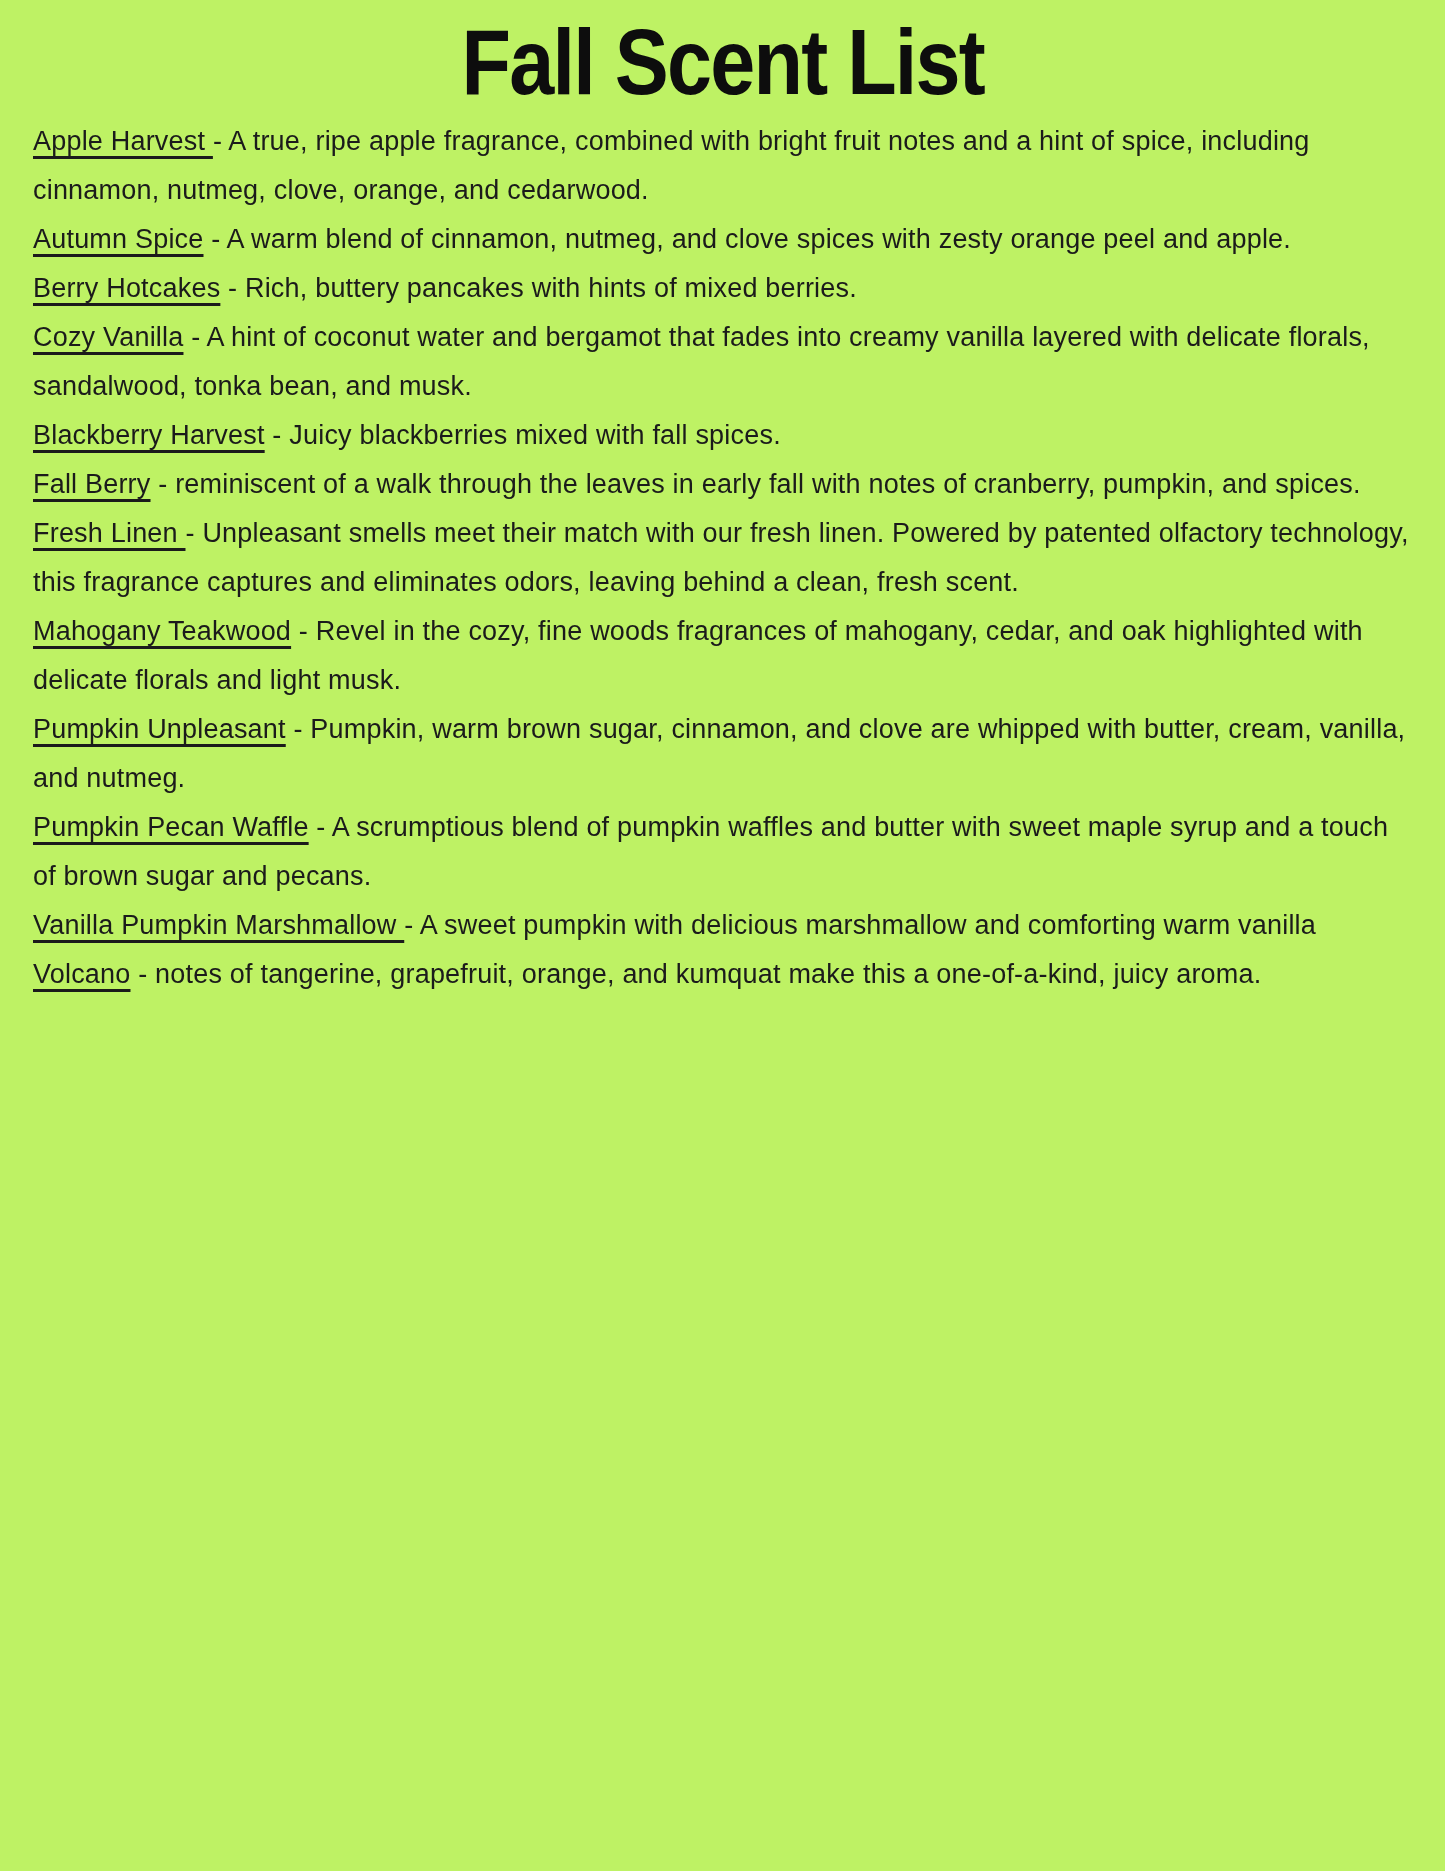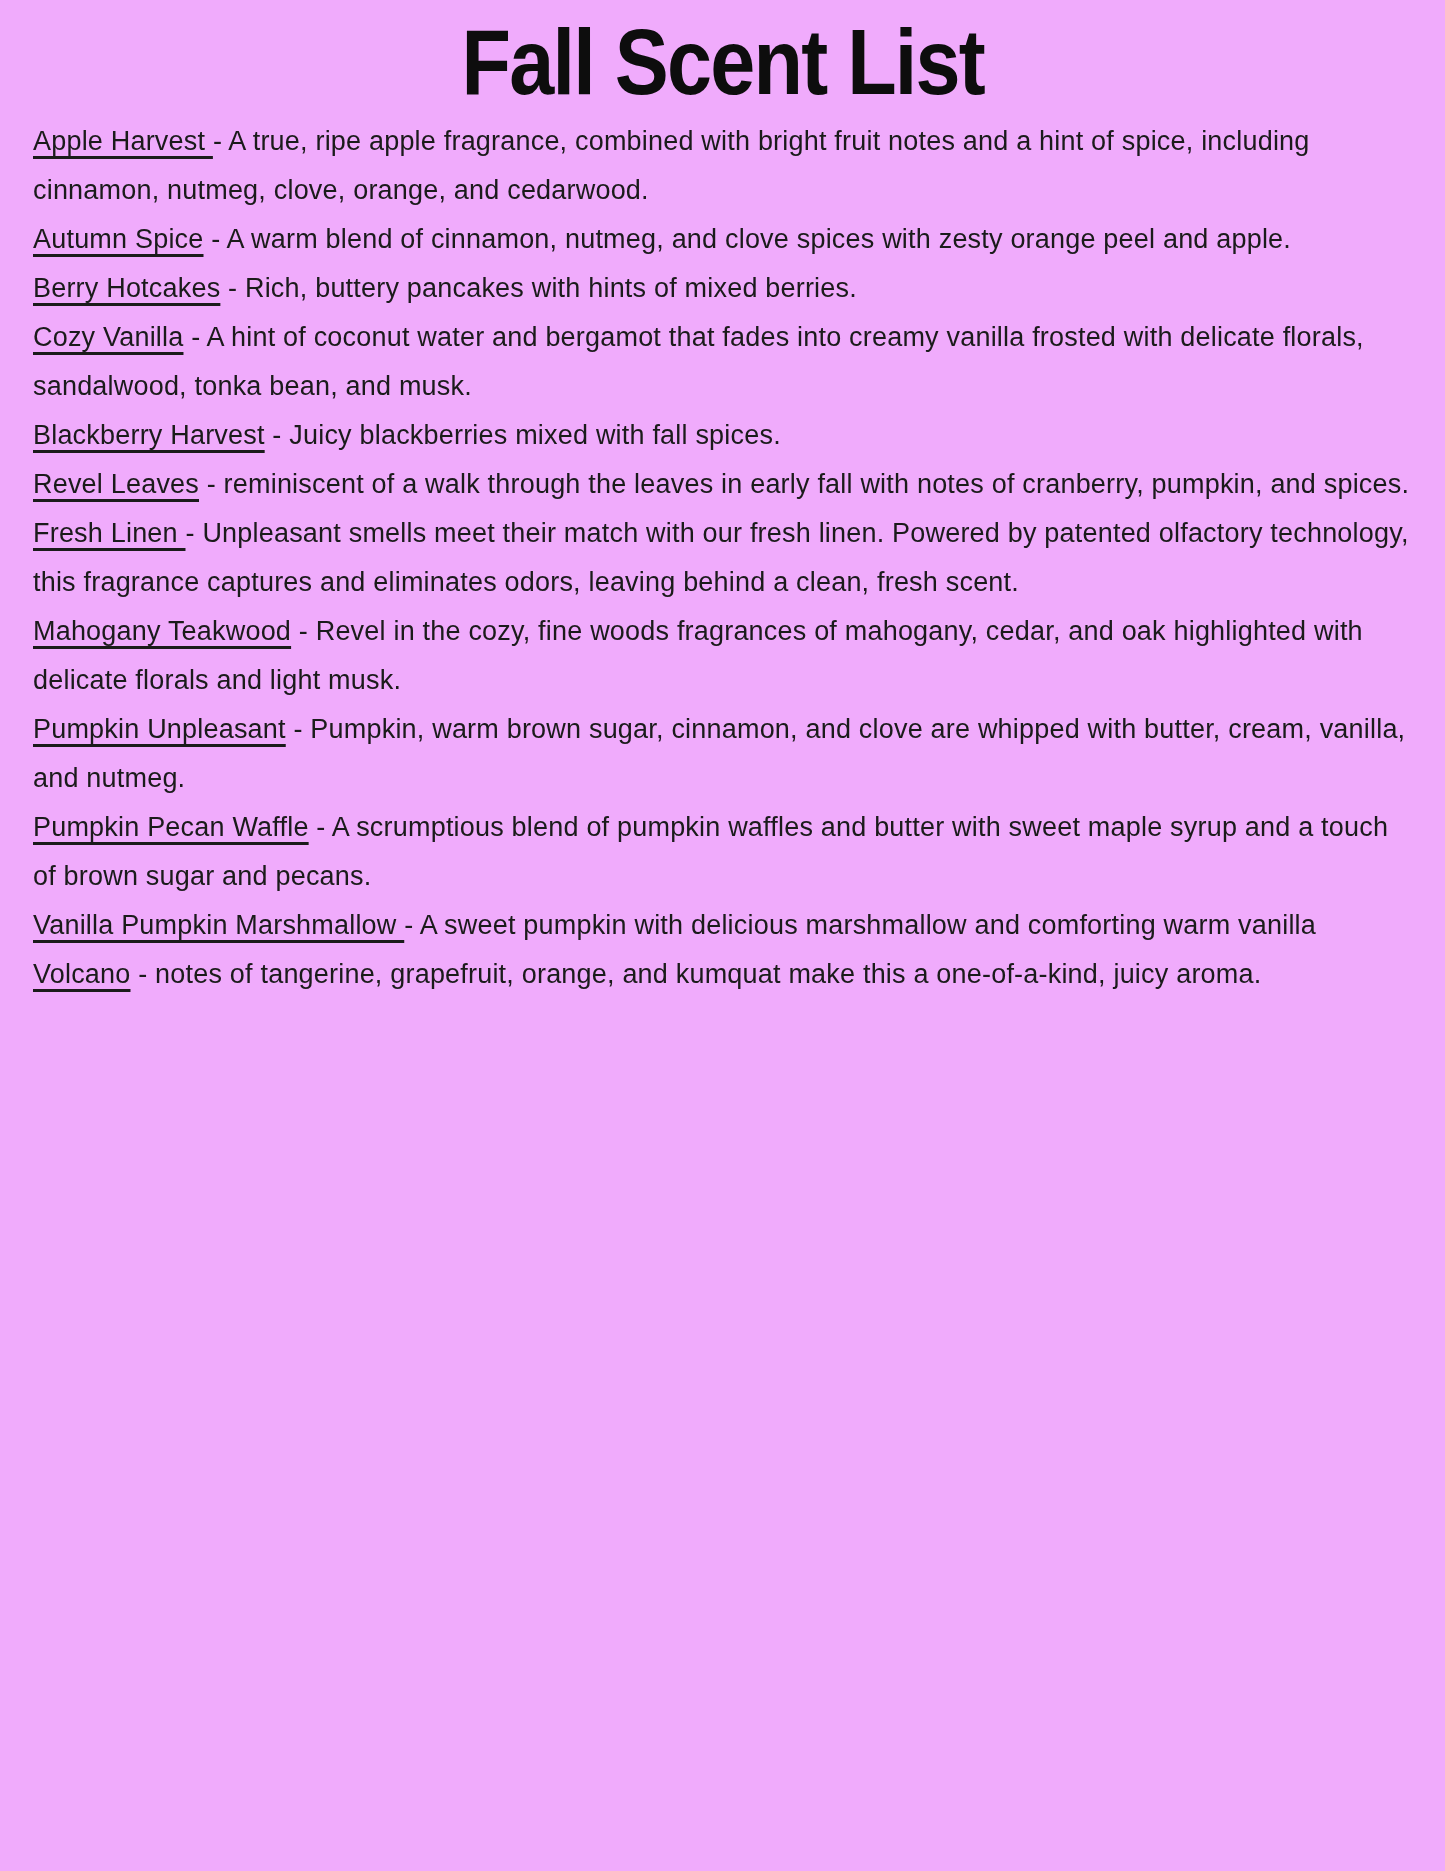--- a/index.html
+++ b/index.html
@@ -12,21 +12,21 @@
     height: 1871px;
     overflow: hidden;
     font-family: "Liberation Sans", "DejaVu Sans", sans-serif;
     color: #1b1b1b;
   }
   .page {
     box-sizing: border-box;
     width: 1445px;
     height: 1871px;
     padding: 14px 33px 16px 33px;
-    background: #f0abfc;
+    background: #bef264;
   }
   .title {
     margin: 0 0 6px 0;
     text-align: center;
     font-size: 92px;
     line-height: 1.05;
     font-weight: bold;
     letter-spacing: -2px;
     color: #0d0d0d;
   }
@@ -58,27 +58,27 @@
 
 <div class="page">
   <h1 class="title"><span class="title-inner">Fall Scent List</span></h1>
   <main class="scent-list">
   <p class="scent-entry"><span class="scent-name">Apple Harvest </span><span class="scent-sep">- </span><span class="scent-desc">A true, ripe apple fragrance, combined with bright fruit notes and a hint of spice, including cinnamon, nutmeg, clove, orange, and cedarwood.</span></p>
 
   <p class="scent-entry"><span class="scent-name">Autumn Spice</span><span class="scent-sep"> - </span><span class="scent-desc">A warm blend of cinnamon, nutmeg, and clove spices with zesty orange peel and apple.</span></p>
 
   <p class="scent-entry"><span class="scent-name">Berry Hotcakes</span><span class="scent-sep"> - </span><span class="scent-desc">Rich, buttery pancakes with hints of mixed berries.</span></p>
 
-  <p class="scent-entry"><span class="scent-name">Cozy Vanilla</span><span class="scent-sep"> - </span><span class="scent-desc">A hint of coconut water and bergamot that fades into creamy vanilla frosted with delicate florals, sandalwood, tonka bean, and musk.</span></p>
+  <p class="scent-entry"><span class="scent-name">Cozy Vanilla</span><span class="scent-sep"> - </span><span class="scent-desc">A hint of coconut water and bergamot that fades into creamy vanilla layered with delicate florals, sandalwood, tonka bean, and musk.</span></p>
 
 
   <p class="scent-entry"><span class="scent-name">Blackberry Harvest</span><span class="scent-sep"> - </span><span class="scent-desc">Juicy blackberries mixed with fall spices.</span></p>
 
 
-  <p class="scent-entry"><span class="scent-name">Revel Leaves</span><span class="scent-sep"> - </span><span class="scent-desc">reminiscent of a walk through the leaves in early fall with notes of cranberry, pumpkin, and spices.</span></p>
+  <p class="scent-entry"><span class="scent-name">Fall Berry</span><span class="scent-sep"> - </span><span class="scent-desc">reminiscent of a walk through the leaves in early fall with notes of cranberry, pumpkin, and spices.</span></p>
 
   <p class="scent-entry"><span class="scent-name">Fresh Linen </span><span class="scent-sep">- </span><span class="scent-desc">Unpleasant smells meet their match with our fresh linen. Powered by patented olfactory technology, this fragrance captures and eliminates odors, leaving behind a clean, fresh scent.</span></p>
 
   <p class="scent-entry"><span class="scent-name">Mahogany Teakwood</span><span class="scent-sep"> - </span><span class="scent-desc">Revel in the cozy, fine woods fragrances of mahogany, cedar, and oak highlighted with delicate florals and light musk.</span></p>
 
   <p class="scent-entry"><span class="scent-name">Pumpkin Unpleasant</span><span class="scent-sep"> - </span><span class="scent-desc">Pumpkin, warm brown sugar, cinnamon, and clove are whipped with butter, cream, vanilla, and nutmeg.</span></p>
 
   <p class="scent-entry"><span class="scent-name">Pumpkin Pecan Waffle</span><span class="scent-sep"> - </span><span class="scent-desc">A scrumptious blend of pumpkin waffles and butter with sweet maple syrup and a touch of brown sugar and pecans.</span></p>
 
 

